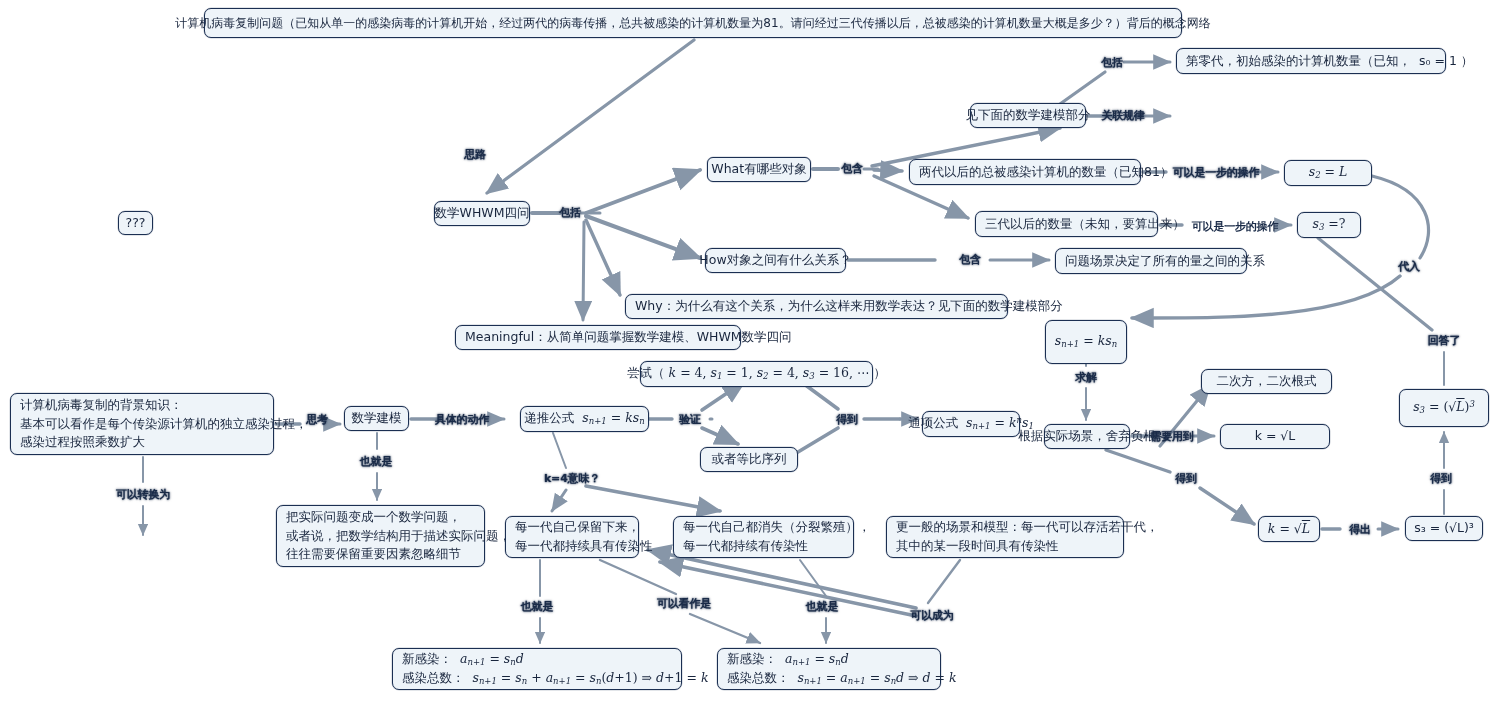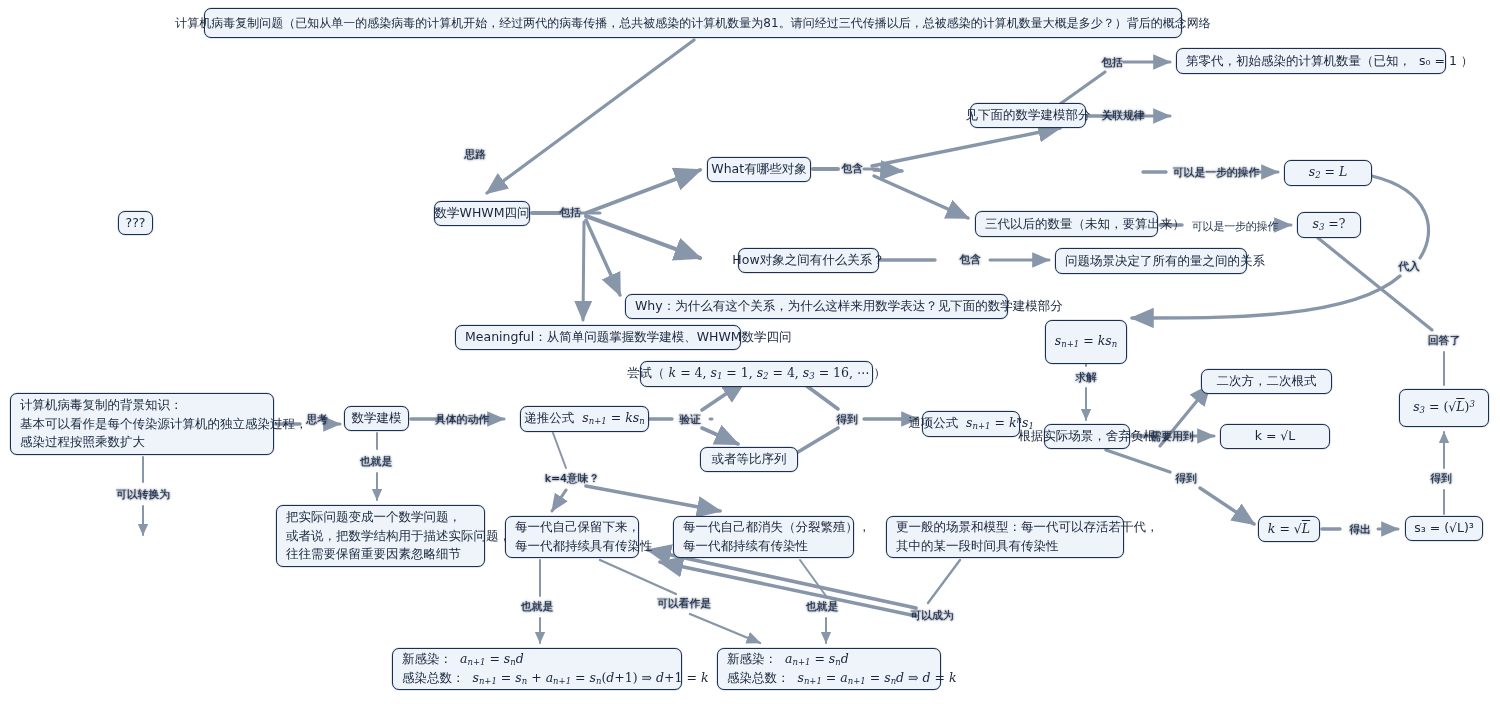--- a/index.html
+++ b/index.html
@@ -28,21 +28,21 @@
 
   
   .mi{font-style:italic;font-family:"DejaVu Serif","Liberation Serif",serif;}
   sub{font-size:.68em;vertical-align:-0.28em;font-style:italic;font-family:"DejaVu Serif",serif;}
   sup{font-size:.68em;vertical-align:0.45em;font-style:italic;font-family:"DejaVu Serif",serif;}
 
   .elabel{
     position:absolute;
     color:#1a2b48;
     font-size:11px;
-    font-weight:400;
+    font-weight:700;
     white-space:nowrap;
     transform:translate(-50%,-50%);
     text-shadow:0 0 1.6px rgba(26,43,72,.85),0 0 2.6px rgba(26,43,72,.55);
     letter-spacing:-0.2px;
     filter:blur(0.35px);
     pointer-events:none;
   }
   .elabel.sharp{filter:none;text-shadow:none;}
 </style>
 </head>
@@ -164,31 +164,32 @@
   </svg>
 
   <div class="node center" style="left:204px;top:8px;width:978px;height:30px;font-size:12px;">计算机病毒复制问题（已知从单一的感染病毒的计算机开始，经过两代的病毒传播，总共被感染的计算机数量为81。请问经过三代传播以后，总被感染的计算机数量大概是多少？）背后的概念网络</div>
 
   <div class="node center" style="left:118px;top:211px;width:35px;height:24px;">???</div>
 
   <div class="node center" style="left:434px;top:201px;width:96px;height:25px;">数学WHWM四问</div>
 
   <div class="node center" style="left:707px;top:157px;width:104px;height:25px;border-radius:6px;">What有哪些对象</div>
 
-  <div class="node center" style="left:705px;top:248px;width:141px;height:25px;margin-left:33px;">How对象之间有什么关系？</div>
+  <div class="node center" style="left:705px;top:248px;width:141px;height:25px;">How对象之间有什么关系？</div>
 
   <div class="node" style="left:625px;top:294px;width:383px;height:25px;">Why：为什么有这个关系，为什么这样来用数学表达？见下面的数学建模部分</div>
 
   <div class="node" style="left:455px;top:325px;width:286px;height:25px;">Meaningful：从简单问题掌握数学建模、WHWM数学四问</div>
 
   <div class="node center" style="left:970px;top:103px;width:116px;height:25px;">见下面的数学建模部分</div>
 
   <div class="node" style="left:1176px;top:48px;width:270px;height:26px;">第零代，初始感染的计算机数量（已知，  s₀ = 1 ）</div>
 
 
+  <div class="node" style="left:909px;top:159px;width:232px;height:26px;">两代以后的总被感染计算机的数量（已知81）</div>
 
   <div class="node" style="left:975px;top:211px;width:183px;height:26px;">三代以后的数量（未知，要算出来）</div>
 
   <div class="node" style="left:1055px;top:248px;width:192px;height:26px;">问题场景决定了所有的量之间的关系</div>
 
   <div class="node center" style="left:1284px;top:160px;width:88px;height:26px;">
     <span class="mathbox"><span class="mi">s</span><sub>2</sub> = <span class="mi">L</span></span>
   </div>
 
   <div class="node center" style="left:1297px;top:212px;width:64px;height:26px;">

